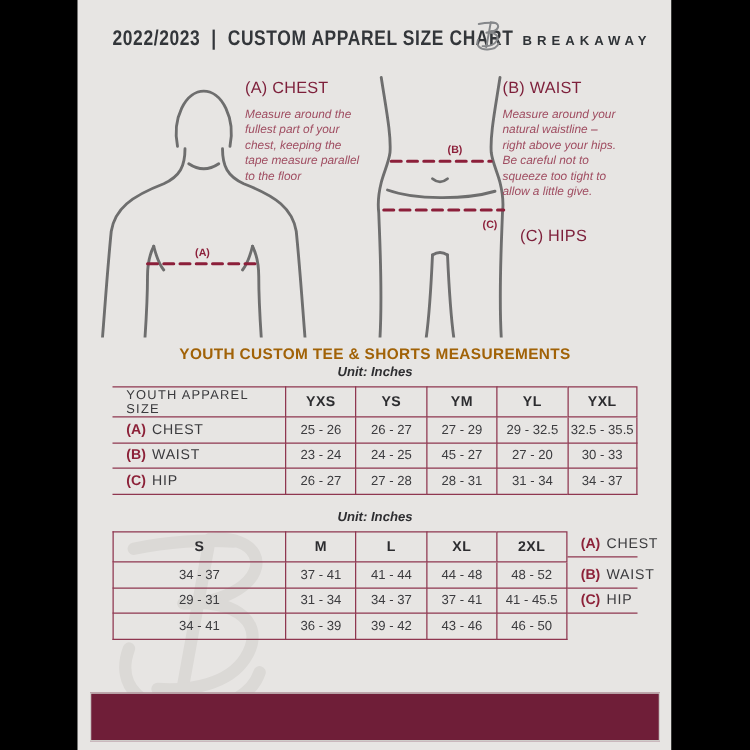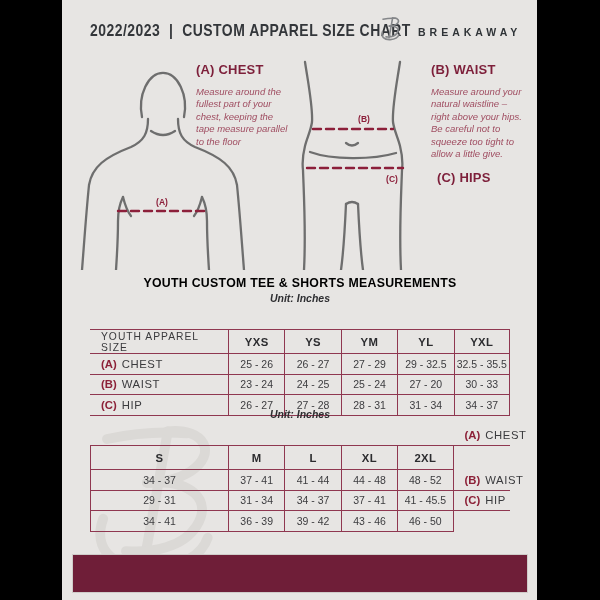--- a/index.html
+++ b/index.html
@@ -25,39 +25,39 @@
   .fig { position:absolute; }
   #fig-left  { left:13px;  top:55px; }
   #fig-right { left:228px; top:58px; }
   .fig path, .fig line { fill:none; stroke-linecap:round; stroke-linejoin:round; }
   .body-line   { stroke:#6e6e6e; stroke-width:2.3; }
   .dash-line   { stroke:#8c1f3a; stroke-width:2.4; stroke-dasharray:8 5; }
   .dash-label  { fill:#8c1f3a; font-weight:bold; font-size:8.5px; font-family:"Liberation Sans",sans-serif; }
 
   
   .guide { position:absolute; width:126px; z-index:1; }
-  .guide h3 { margin:0 0 9px 0; font-size:13px; font-weight:bold; color:#7d1f3a; letter-spacing:0.2px; }
+  .guide h3 { margin:0 0 9px 0; font-size:13px; font-weight:normal; color:#7d1f3a; letter-spacing:0.2px; }
   .guide p  { margin:0; font-size:9.5px; line-height:12.4px; font-style:italic; color:#a04e62; white-space:pre-line; }
   .guide-a { left:134px; top:62px; }
-  .guide-b { left:369px; top:62px; }
-  .guide-c { left:354px; top:170px;margin-left:21px; }
+  .guide-b { left:340px; top:62px; }
+  .guide-c { left:354px; top:181px; }
 
   
   .table-section { position:absolute; left:28px; width:420px; z-index:1; }
   .section-youth { top:276px; }
   .section-adult { top:407px; }
-  .tbl-title { height:15px; text-align:center; font-weight:bold; font-size:12.3px; color:#000000; letter-spacing:0.3px; }
+  .tbl-title { height:15px; text-align:center; font-weight:bold; font-size:12.3px; color:#a16207; letter-spacing:0.3px; }
   .tbl-unit  { height:13px; text-align:center; font-weight:bold; font-style:italic; font-size:10.5px; color:#2e2e31; margin-top:1px; }
   .size-table{ display:grid; grid-template-columns:138px repeat(5,56.4px); }
   .section-youth .size-table { margin-top:4px; }
   .section-adult .size-table { margin-top:4px; }
   .cell { display:flex; align-items:center; justify-content:center;
           border-bottom:1.5px solid #8f3750; height:20.6px;
           font-size:10.5px; color:#3c3c3f; }
-  .head { height:25px; border-top:1.5px solid #8f3750;margin-top:20px; }
+  .head { height:25px; border-top:1.5px solid #8f3750; }
   .size-head { justify-content:flex-start; padding-left:11px; font-size:10.3px; letter-spacing:1px; color:#3a3a3d; }
   .col-head  { font-weight:bold; font-size:11.3px; color:#2c2c2f; letter-spacing:0.4px; }
   .row-label { justify-content:flex-start; padding-left:11px; font-size:11.3px; letter-spacing:0.6px; color:#3a3a3d; }
   .prefix { font-weight:bold; color:#8c2138; margin-right:5px; letter-spacing:0; }
   .vline { border-left:1px solid #8f3750; }
   .last  { border-right:1px solid #8f3750; }
 
   
   .watermark { position:absolute; left:26px; top:412px; z-index:0; color:#dbd9d6; }
   .footer-bar{
@@ -163,21 +163,21 @@
           <div class="cell value vline">26 - 27</div>
           <div class="cell value vline">27 - 29</div>
           <div class="cell value vline">29 - 32.5</div>
           <div class="cell value vline last">32.5 - 35.5</div>
           <div class="cell row-label">
             <span class="prefix">(B)</span>
             <span>WAIST</span>
           </div>
           <div class="cell value vline">23 - 24</div>
           <div class="cell value vline">24 - 25</div>
-          <div class="cell value vline">25 - 24</div>
+          <div class="cell value vline">45 - 27</div>
           <div class="cell value vline">27 - 20</div>
           <div class="cell value vline last">30 - 33</div>
           <div class="cell row-label">
             <span class="prefix">(C)</span>
             <span>HIP</span>
           </div>
           <div class="cell value vline">26 - 27</div>
           <div class="cell value vline">27 - 28</div>
           <div class="cell value vline">28 - 31</div>
           <div class="cell value vline">31 - 34</div>

